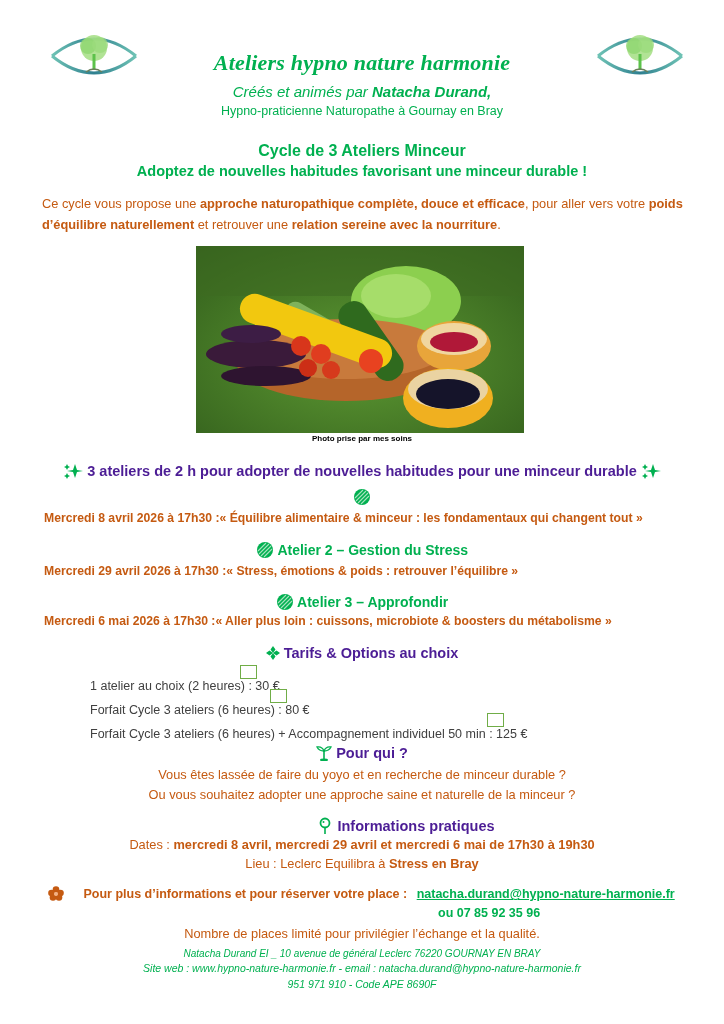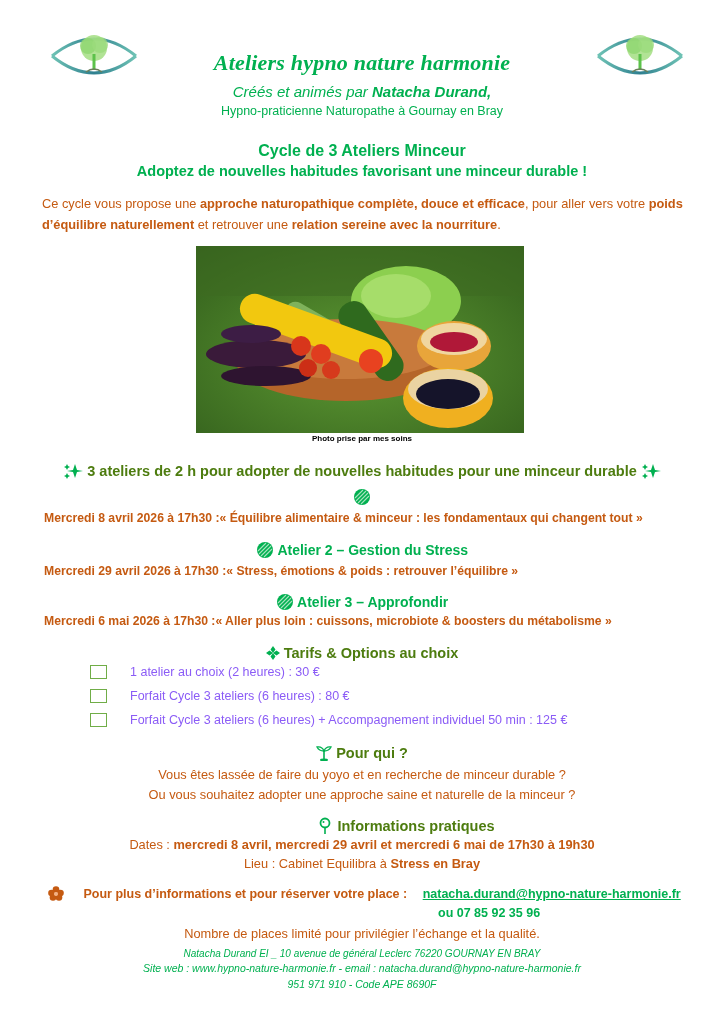--- a/index.html
+++ b/index.html
@@ -17,25 +17,25 @@
   }
   .subtitle1 { font-style: italic; font-size: 15px; color: #00b050; }
   .subtitle2 { font-size: 12.5px; color: #00b050; }
   .cycle-title { font-size: 16px; font-weight: bold; color: #00b050; }
   .cycle-sub { font-size: 14.5px; font-weight: bold; color: #00b050; }
   .intro { left: 42px; width: 650px; font-size: 12.8px; line-height: 21px; color: #c55a11; }
 
   .photo { left: 196px; top: 246px; width: 328px; height: 187px; overflow: hidden; background: #4c7a2a; }
   .photo-caption { font-size: 8px; color: #000; font-weight: bold; }
 
-  .section-head { font-size: 14.5px; font-weight: bold; color: #4d7c0f; }
+  .section-head { font-size: 14.5px; font-weight: bold; color: #4c1d95; }
   .atelier-head { font-size: 14px; font-weight: bold; color: #00b050; }
   .atelier-line { left: 44px; font-size: 12.2px; font-weight: bold; color: #c55a11; white-space: nowrap; }
 
-  .tarif-row { left: 90px; font-size: 12.5px; color: #8b5cf6; display: flex; align-items: flex-start; }
+  .tarif-row { left: 90px; font-size: 12.5px; color: #404040; display: flex; align-items: flex-end; flex-direction: column; }
   .checkbox { width: 17px; height: 14px; border: 1.5px solid #70ad47; background: #fff; margin-right: 23px; cursor: pointer; }
 
   .body-line { font-size: 12.8px; color: #c55a11; }
   .email-link { color: #00b050; text-decoration: underline; font-weight: bold; }
   .phone { font-weight: bold; color: #00b050; font-size: 12.5px; }
 
   .footer { font-style: italic; font-size: 10.5px; color: #00b050; }
   .footer-small { font-size: 10px; }
 
   .inline-icon { display: inline-block; vertical-align: middle; }
@@ -235,37 +235,37 @@
         <path d="M8 10.5 L8 17" stroke="#00b050" stroke-width="1.6"></path>
         <circle cx="6.5" cy="5" r="1" fill="#00b050"></circle>
       </svg>
   </span>
   <span>Informations pratiques</span>
 </div>
 <div class="abs center body-line" style="top:837px;">
   <span>Dates : </span><b>mercredi 8 avril, mercredi 29 avril et mercredi 6 mai de 17h30 à 19h30</b>
 </div>
 <div class="abs center body-line" style="top:856px;">
-  <span>Lieu : Cabinet Equilibra à </span><b>Stress en Bray</b>
+  <span>Lieu : Leclerc Equilibra à </span><b>Stress en Bray</b>
 </div>
 
 <div class="abs" style="left:48px; top:886px; font-size:12.5px; white-space:nowrap;">
   <span class="inline-icon">
     <svg width="16" height="15" viewBox="0 0 16 15">
         <g fill="#c55a11">
           <circle cx="8" cy="3.5" r="3.3"></circle>
           <circle cx="3.5" cy="7" r="3.3"></circle>
           <circle cx="12.5" cy="7" r="3.3"></circle>
           <circle cx="5" cy="11.5" r="3.3"></circle>
           <circle cx="11" cy="11.5" r="3.3"></circle>
         </g>
         <circle cx="8" cy="8" r="2" fill="#f4b183"></circle>
       </svg>
   </span>
   <b style="margin-left:4px;padding-left:12px;">Pour plus d’informations et pour réserver votre place :</b>
-  <a class="email-link" style="margin-left:12px;">natacha.durand@hypno-nature-harmonie.fr</a>
+  <a class="email-link" style="margin-left:6px;">natacha.durand@hypno-nature-harmonie.fr</a>
 </div>
 <div class="abs phone" style="left:438px; top:906px;">ou 07 85 92 35 96</div>
 <div class="abs center body-line" style="top:926px;">Nombre de places limité pour privilégier l’échange et la qualité.</div>
 
 <div class="abs center footer footer-small" style="top:948px;">Natacha Durand EI _ 10 avenue de général Leclerc 76220 GOURNAY EN BRAY</div>
 <div class="abs center footer" style="top:962px;">Site web : www.hypno-nature-harmonie.fr - email : natacha.durand@hypno-nature-harmonie.fr</div>
 <div class="abs center footer" style="top:978px;">951 971 910 - Code APE 8690F</div>
 
 </body></html>

